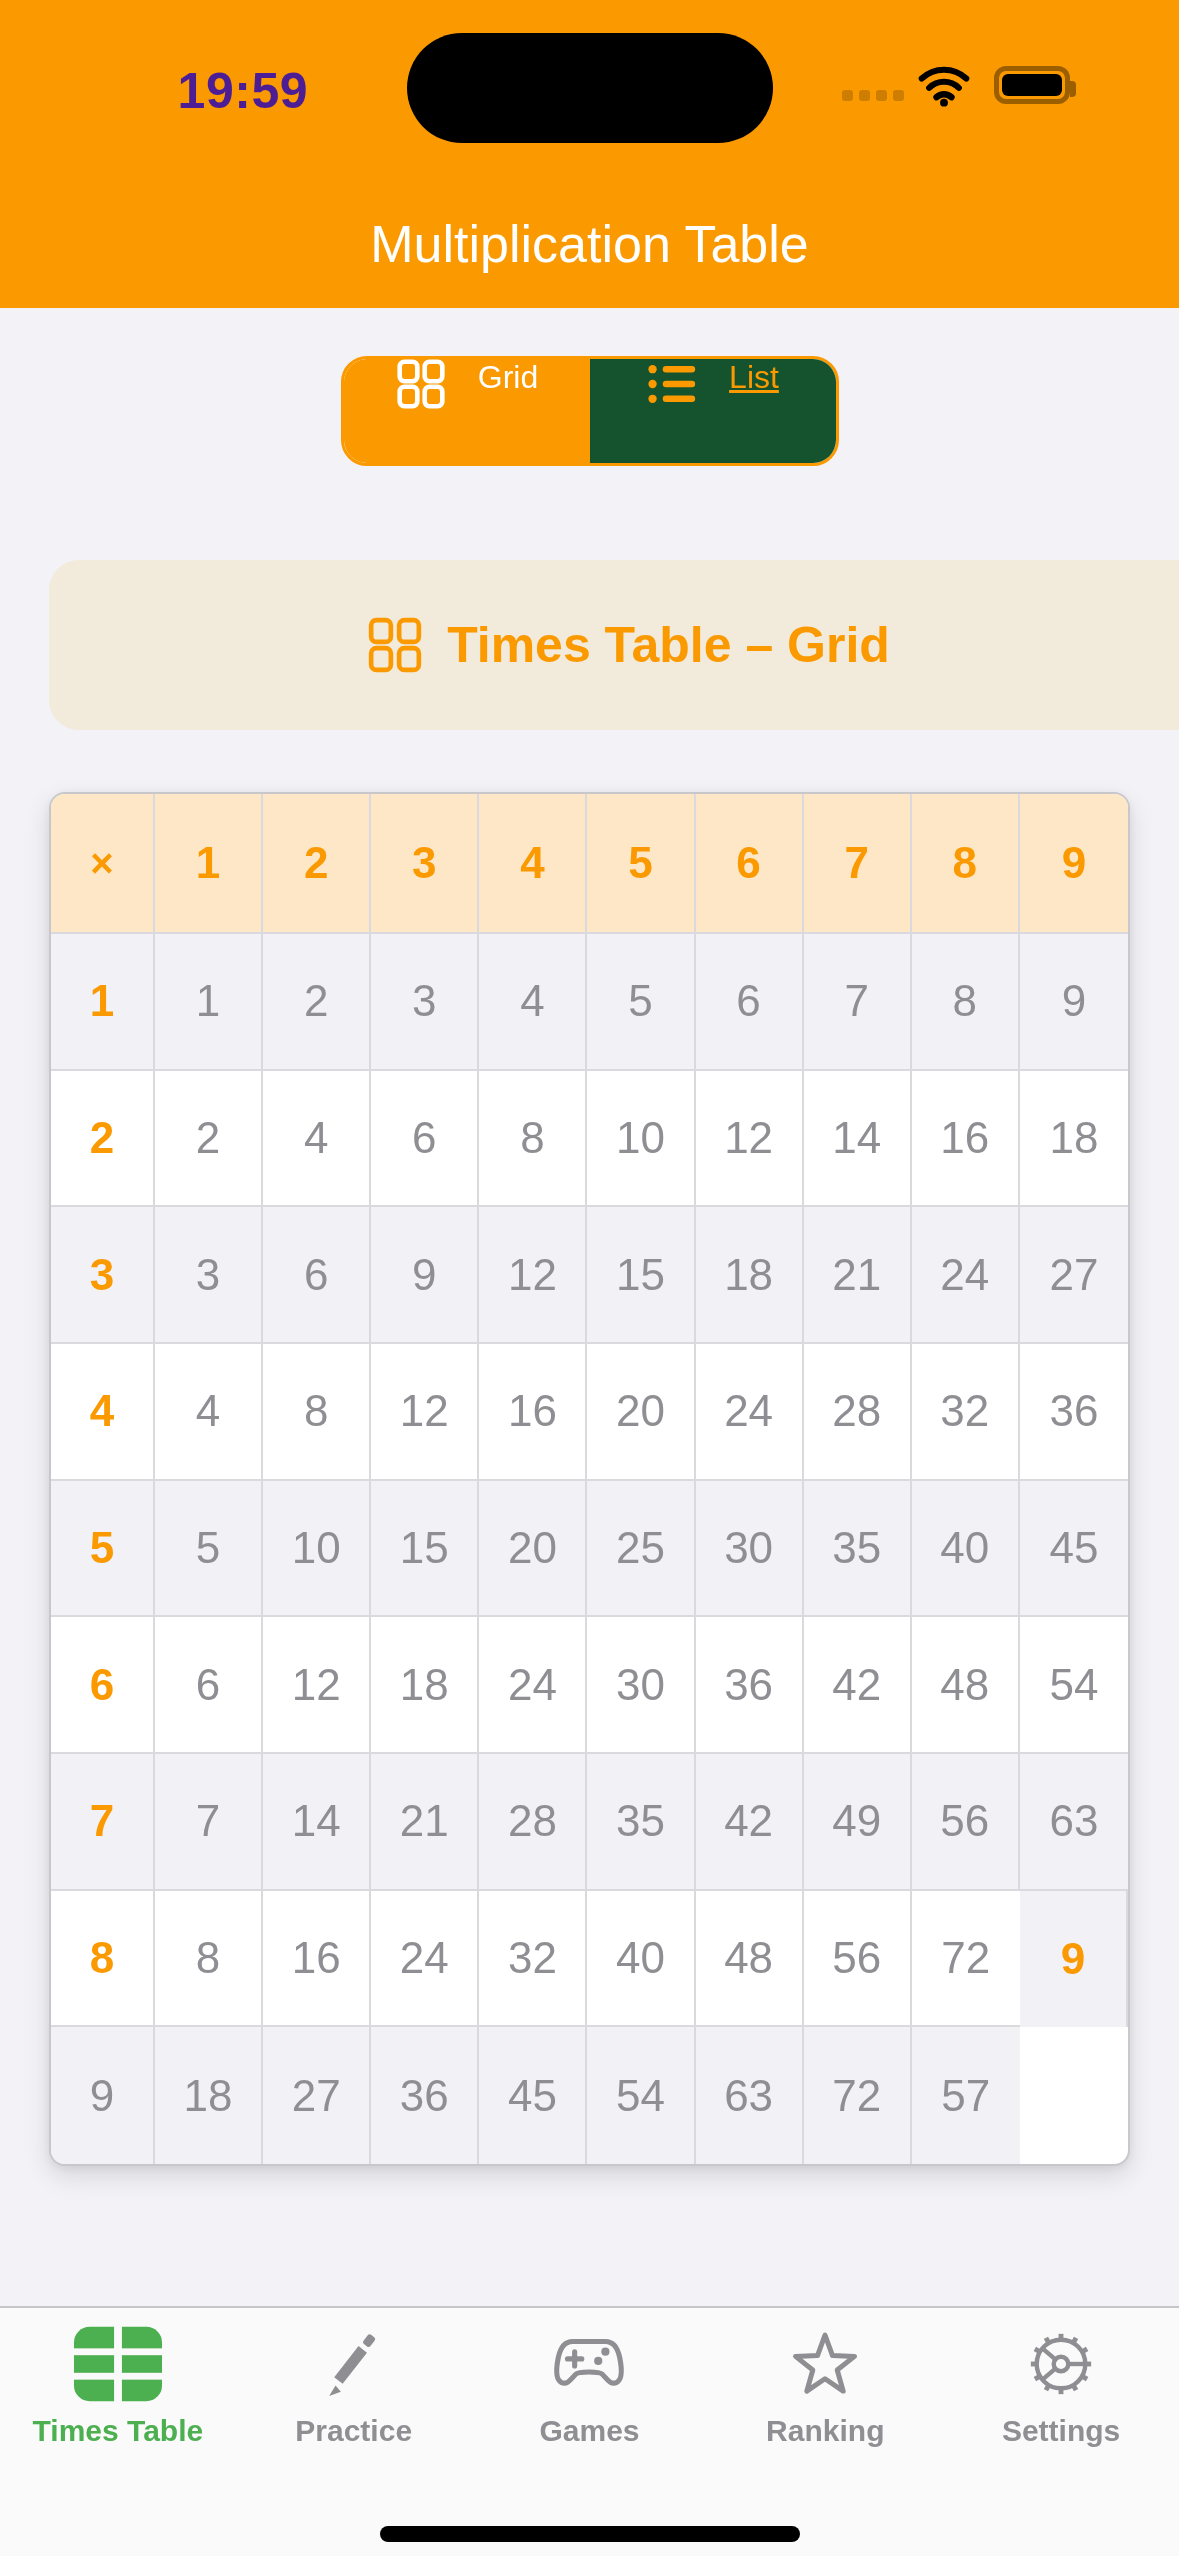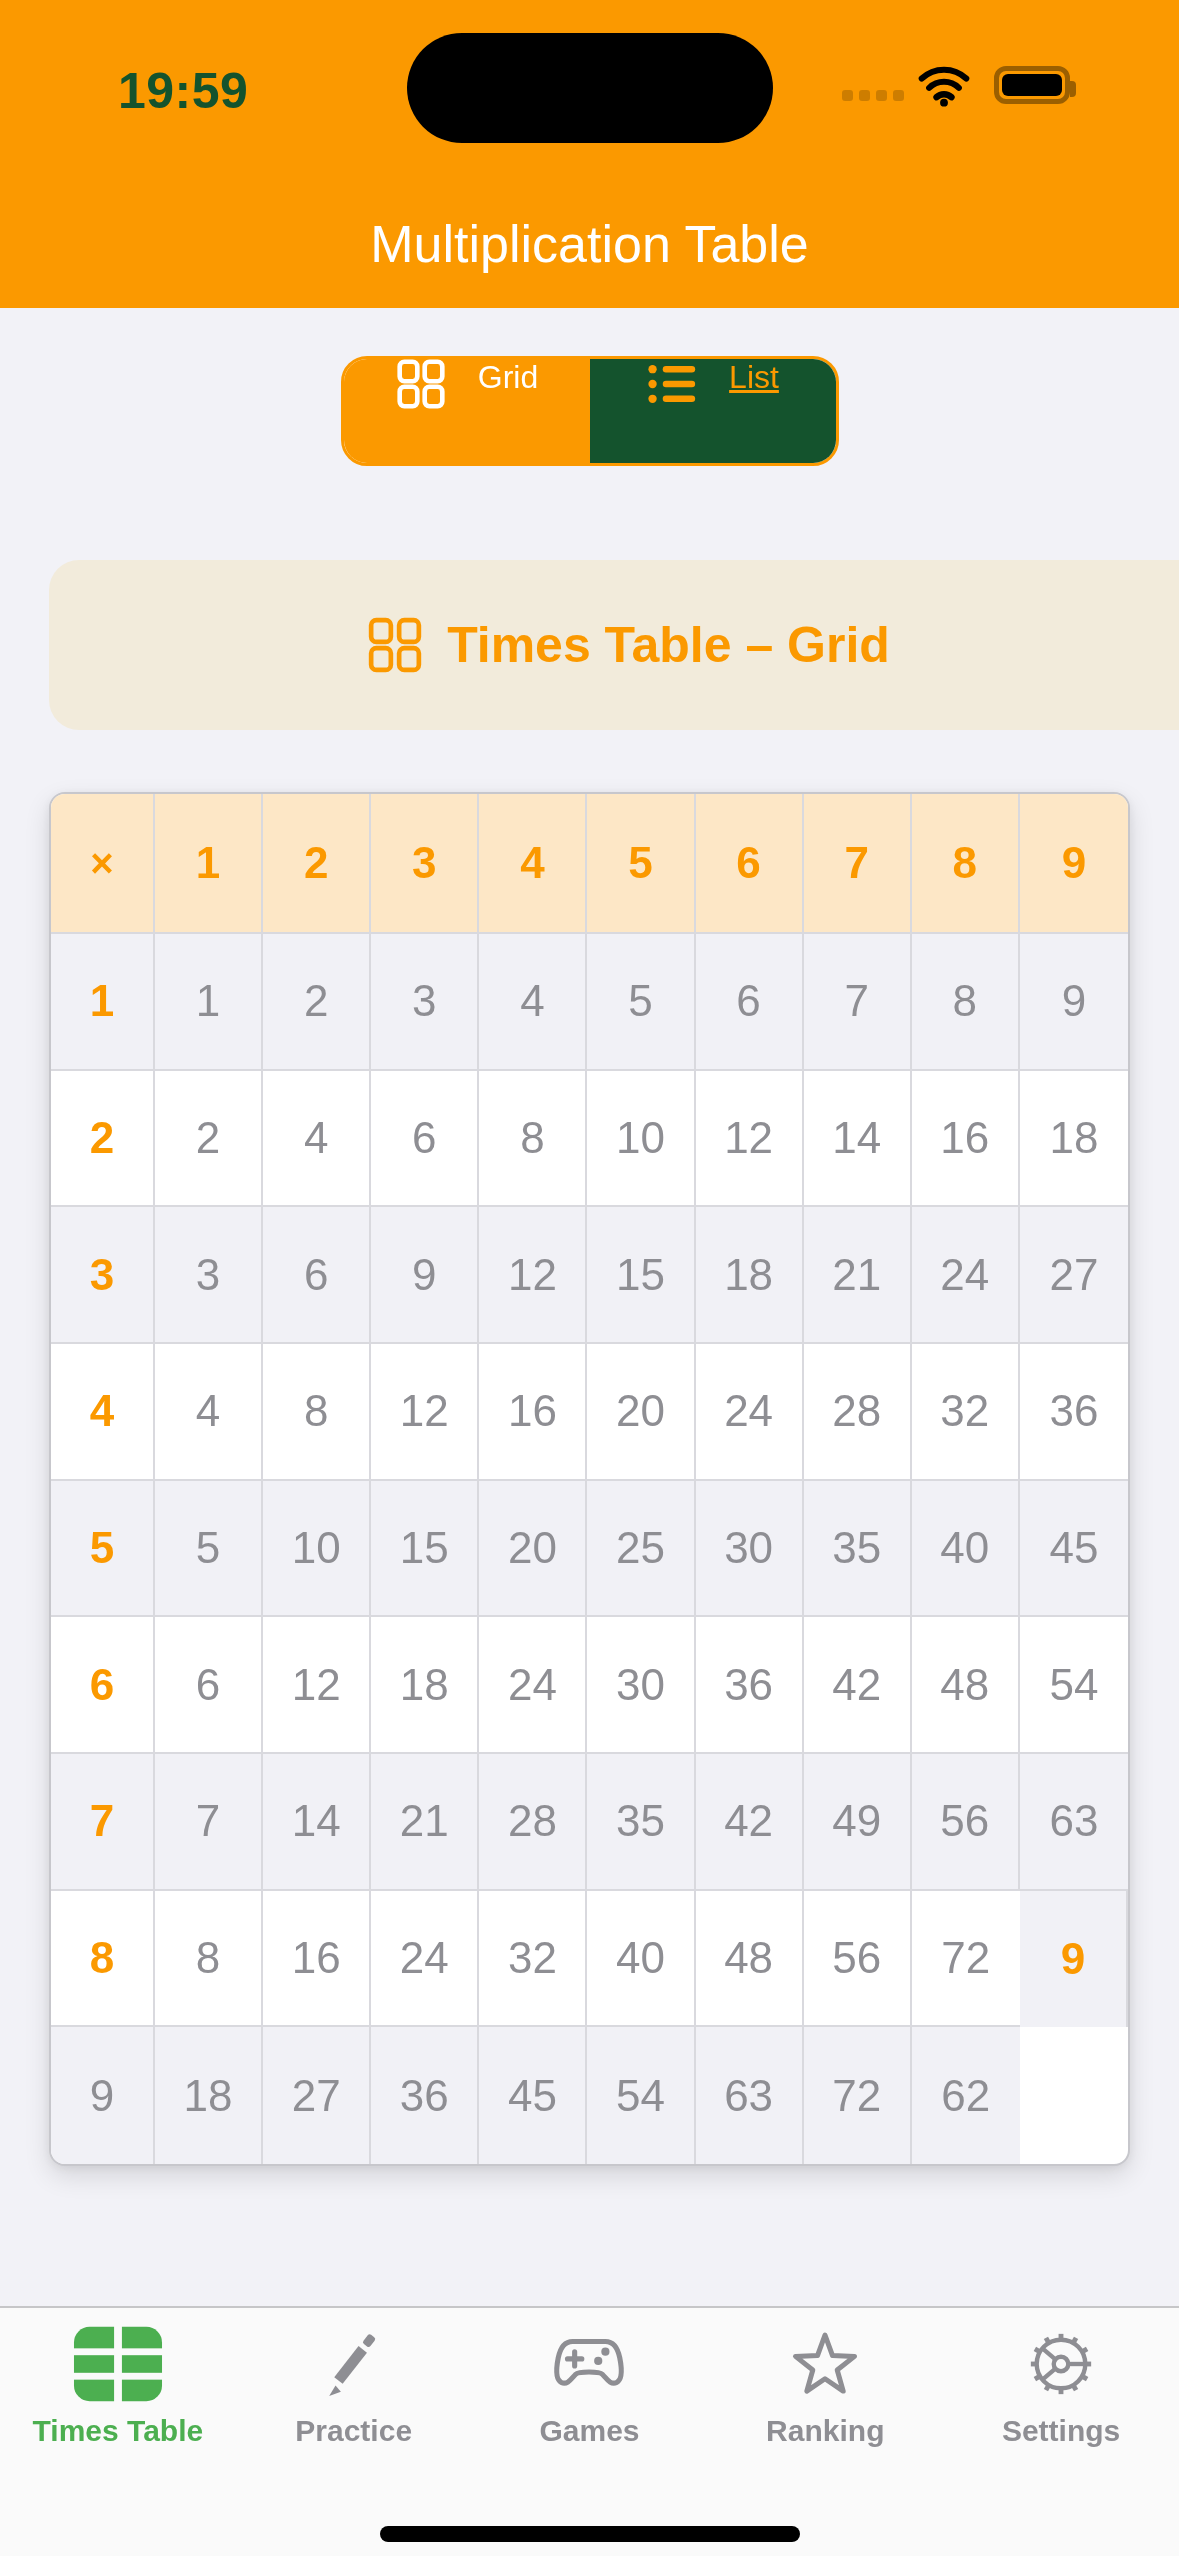--- a/index.html
+++ b/index.html
@@ -4,22 +4,22 @@
 <style>
   html,body{margin:0;padding:0;background:#444;}
   .phone{
     position:relative;width:1179px;height:2556px;margin:0 auto;
     background:#F2F2F7;overflow:hidden;
     font-family:"Liberation Sans","DejaVu Sans",sans-serif;
   }
   
   .header{position:absolute;left:0;top:0;width:100%;height:308px;background:#FB9900;}
   .status-time{
-    position:absolute;left:118px;top:62px;width:190px;text-align:left;
-    font-size:50px;font-weight:700;color:#14532d;letter-spacing:0.5px;
+    position:absolute;left:118px;top:62px;width:190px;text-align:right;
+    font-size:50px;font-weight:700;color:#4c1d95;letter-spacing:0.5px;
   }
   .dynamic-island{position:absolute;left:407px;top:33px;width:366px;height:110px;background:#000;border-radius:55px;}
   .cell-dots{position:absolute;left:842px;top:90px;display:flex;gap:6px;}
   .cell-dots span{width:11px;height:11px;border-radius:3px;background:rgba(0,0,0,0.18);}
   .wifi{position:absolute;left:918px;top:64px;}
   .battery{position:absolute;left:994px;top:66px;width:76px;height:38px;
     border:5px solid rgba(0,0,0,0.38);border-radius:12px;box-sizing:border-box;}
   .battery-fill{position:absolute;left:3px;top:3px;right:3px;bottom:3px;background:#000;border-radius:6px;}
   .battery-cap{position:absolute;right:-11px;top:10px;width:6px;height:16px;border-radius:0 4px 4px 0;background:rgba(0,0,0,0.38);}
   .app-title{
@@ -235,21 +235,21 @@
       <div class="cell body even last-col">72</div>
       <div class="cell rowhead odd last-row">9</div>
       <div class="cell body odd last-row">9</div>
       <div class="cell body odd last-row">18</div>
       <div class="cell body odd last-row">27</div>
       <div class="cell body odd last-row">36</div>
       <div class="cell body odd last-row">45</div>
       <div class="cell body odd last-row">54</div>
       <div class="cell body odd last-row">63</div>
       <div class="cell body odd last-row">72</div>
-      <div class="cell body odd last-row last-col">62</div>
+      <div class="cell body odd last-row last-col">57</div>
     </div>
 
   <nav class="tab-bar">
     <div class="tab-item active">
       <div class="tab-icon">
         <svg width="90" height="78" viewBox="0 0 92 78">
           <rect x="1" y="1" width="90" height="76" rx="16" fill="#4CAF50"></rect>
           <rect x="42" y="0" width="8" height="78" fill="#FAFAFA"></rect>
           <rect x="0" y="23" width="92" height="7" fill="#FAFAFA"></rect>
           <rect x="0" y="48" width="92" height="7" fill="#FAFAFA"></rect>

